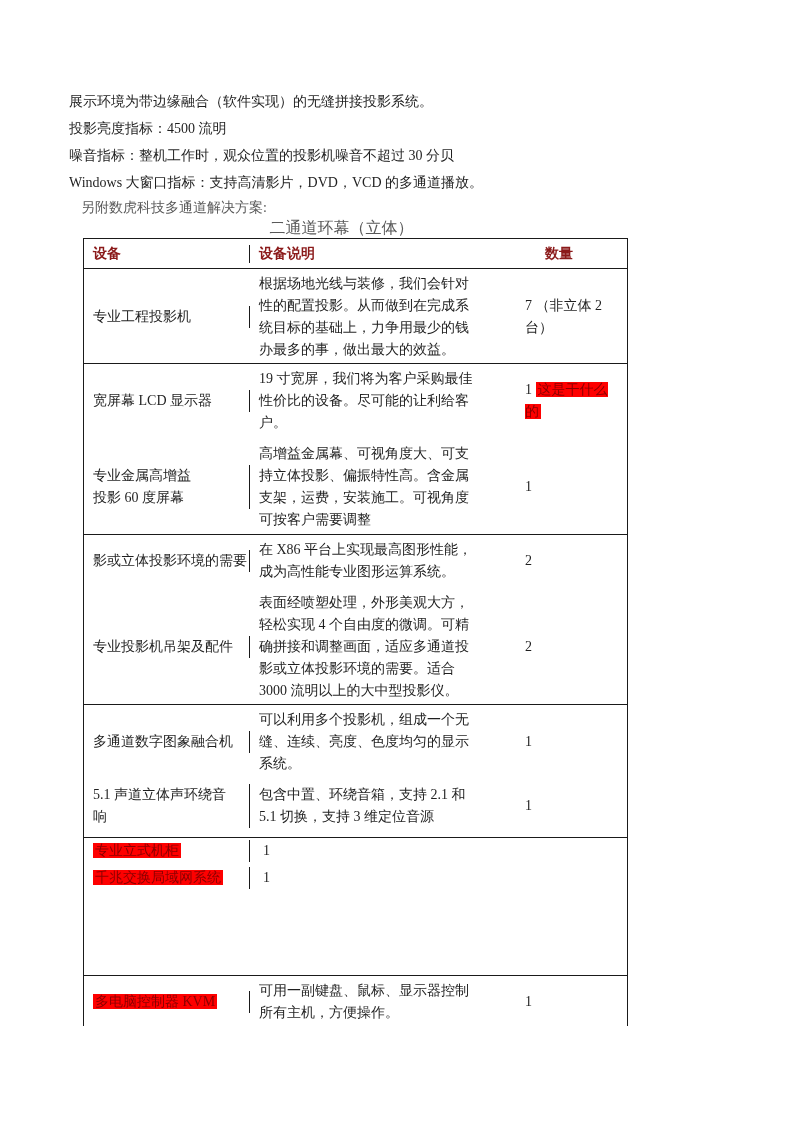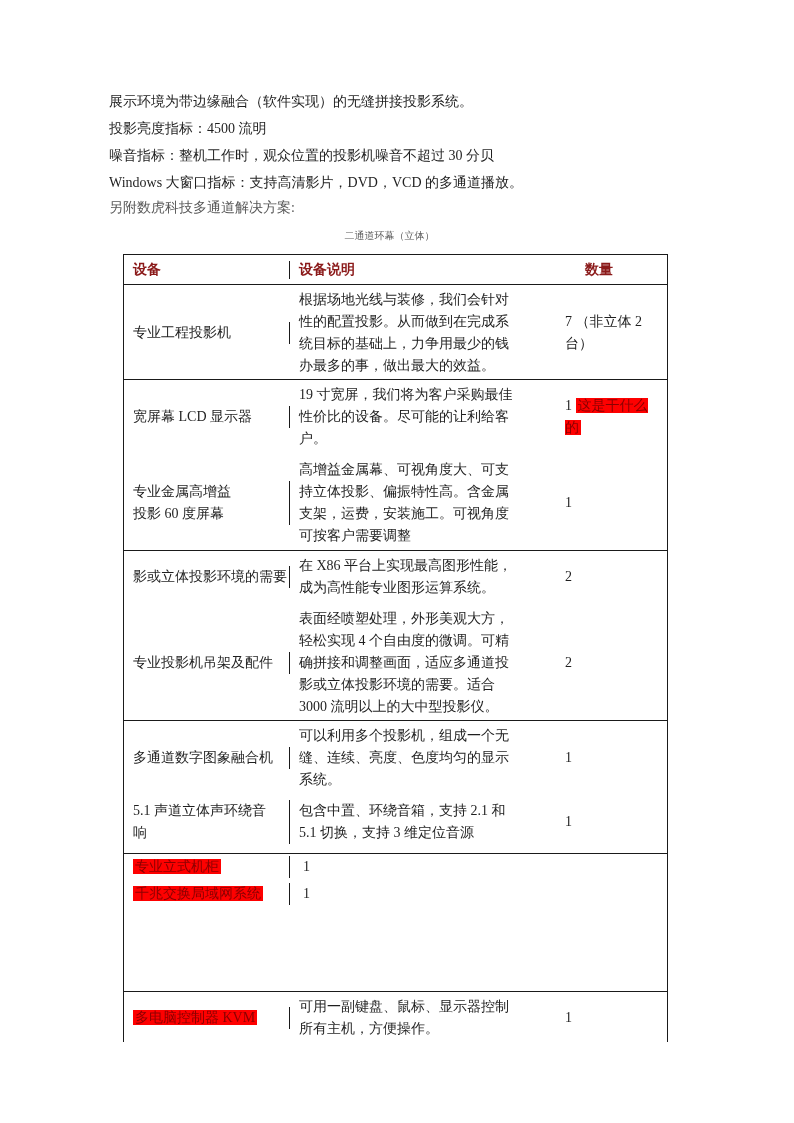--- a/index.html
+++ b/index.html
@@ -1,24 +1,24 @@
 <!DOCTYPE html>
 <html style="--text: #1f1f1f; --muted: #595959; --header: #8b1a1a; --line: #1a1a1a; --highlight: #fe0000; --highlight-text: #8b0000;"><head>
 <meta charset="utf-8">
 <style>
   html,body{margin:0;padding:0;}
   body{
     width:794px;height:1123px;background:#ffffff;overflow:hidden;
     font-family:"Liberation Serif","DejaVu Serif",serif;
     color:var(--text,#1f1f1f);
   }
-  .doc{padding:88px 0 0 109px;width:547px;}
+  .doc{padding:88px 0 0 69px;width:547px;}
   .intro p{margin:0;line-height:27px;font-size:14px;color:var(--text,#1f1f1f);white-space:nowrap;}
-  .note{margin:2px 0 0;line-height:20px;font-size:14px;color:var(--muted,#595959);}
-  .tbl-title{margin:8px;width:545px;line-height:20px;font-size:10px;text-align:center;color:var(--muted,#595959);}
+  .note{margin:2px 12px 0;line-height:20px;font-size:14px;color:var(--muted,#595959);}
+  .tbl-title{margin:0;width:545px;line-height:20px;font-size:16px;text-align:center;color:var(--muted,#595959);}
   
   .tbl{width:545px;margin-left:14px;margin-top:0;border-top:1px solid var(--line,#1a1a1a);box-sizing:border-box;font-size:14px;}
   .row{display:flex;box-sizing:border-box;border-left:1px solid var(--line,#1a1a1a);border-right:1px solid var(--line,#1a1a1a);border-bottom:1px solid var(--line,#1a1a1a);}
   .row.cut{border-bottom:none;}
   .c1{width:166px;box-sizing:border-box;border-right:1px solid var(--line,#1a1a1a);padding-left:9px;}
   .c2{width:262px;box-sizing:border-box;padding-left:9px;}
   .c3{flex:1;box-sizing:border-box;padding-left:13px;padding-right:2px;}
   .hdr{height:30px;align-items:center;font-weight:bold;color:var(--header,#8b1a1a);}
   .hdr .c3{padding-left:33px;}
   .block{flex-direction:column;padding-top:2px;}

